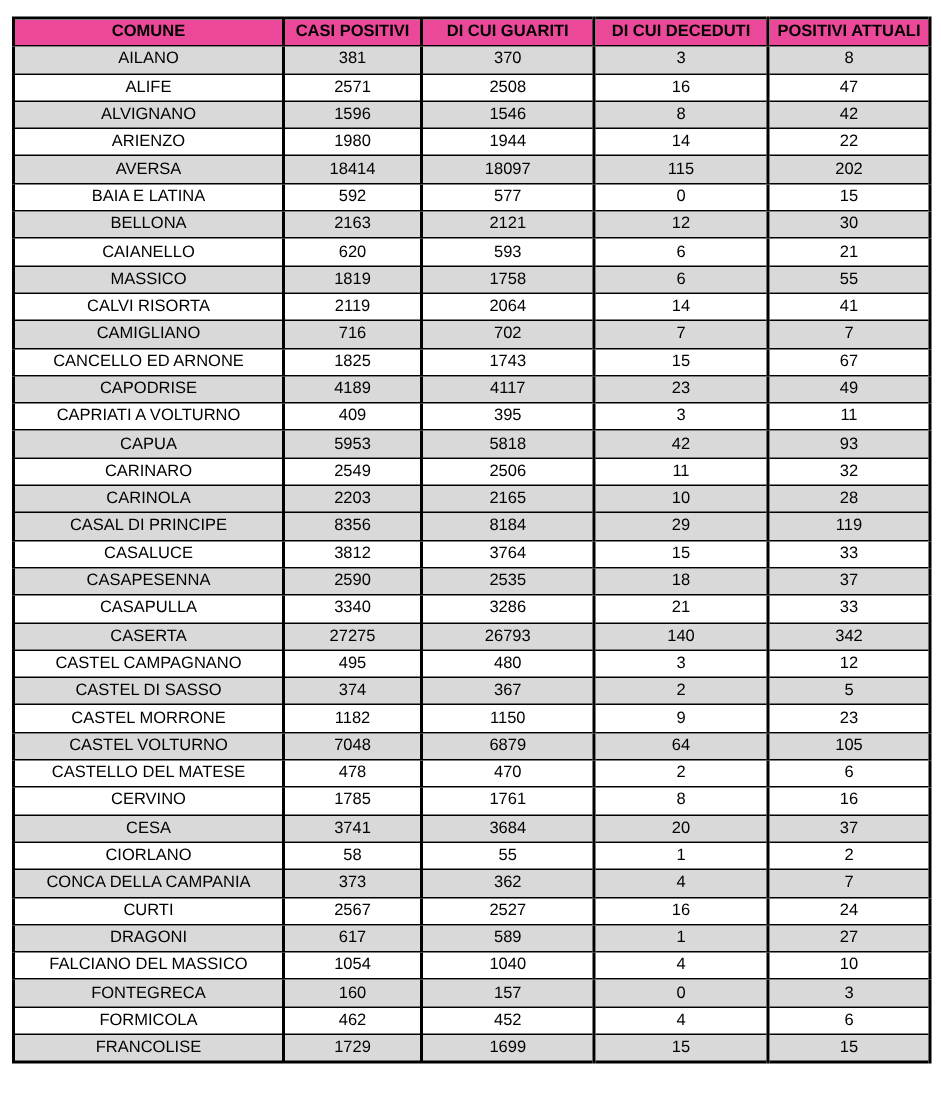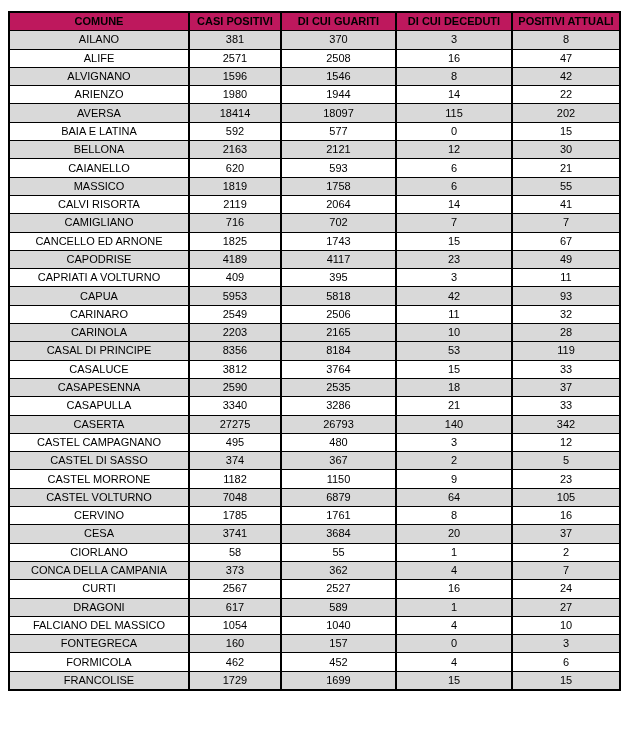--- a/index.html
+++ b/index.html
@@ -39,21 +39,21 @@
     vertical-align: middle;
     padding: 0;
     height: 17.3px;
     font-size: 11px;
     line-height: 17px;
     white-space: nowrap;
     overflow: hidden;
   }
   th {
     font-weight: bold;
-    background: #be185d;
+    background: #ec4899;
     margin-top: 28px;
   }
   tbody tr.alt td {
     background: #d9d9d9;
   }
   tbody tr.plain td {
     background: #ffffff;
   }
 </style>
 </head>
@@ -194,21 +194,21 @@
           <td>CARINOLA</td>
           <td>2203</td>
           <td>2165</td>
           <td>10</td>
           <td>28</td>
         </tr>
         <tr class="alt">
           <td>CASAL DI PRINCIPE</td>
           <td>8356</td>
           <td>8184</td>
-          <td>53</td>
+          <td>29</td>
           <td>119</td>
         </tr>
         <tr class="plain">
           <td>CASALUCE</td>
           <td>3812</td>
           <td>3764</td>
           <td>15</td>
           <td>33</td>
         </tr>
         <tr class="alt">
@@ -254,20 +254,27 @@
           <td>23</td>
         </tr>
         <tr class="alt">
           <td>CASTEL VOLTURNO</td>
           <td>7048</td>
           <td>6879</td>
           <td>64</td>
           <td>105</td>
         </tr>
         <tr class="plain">
+          <td>CASTELLO DEL MATESE</td>
+          <td>478</td>
+          <td>470</td>
+          <td>2</td>
+          <td>6</td>
+        </tr>
+        <tr class="plain">
           <td>CERVINO</td>
           <td>1785</td>
           <td>1761</td>
           <td>8</td>
           <td>16</td>
         </tr>
         <tr class="alt">
           <td>CESA</td>
           <td>3741</td>
           <td>3684</td>

